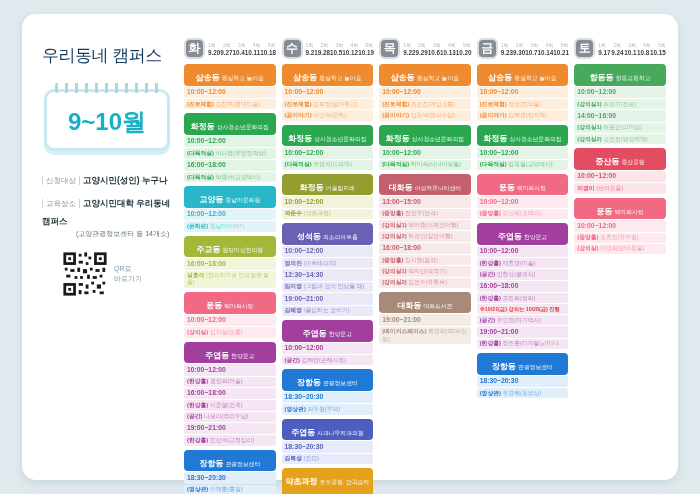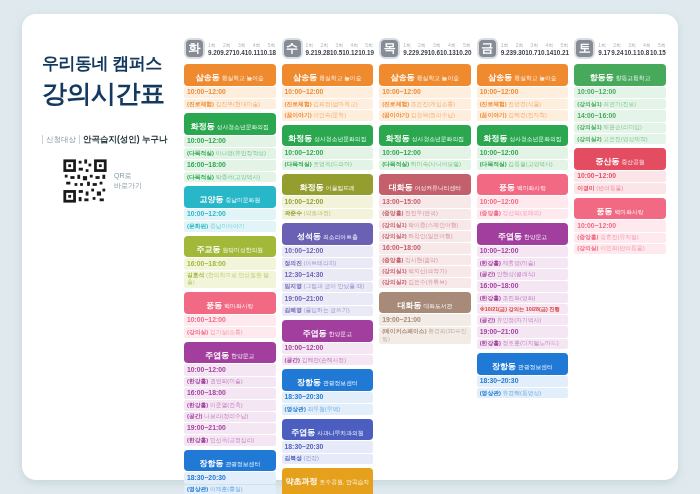--- a/index.html
+++ b/index.html
@@ -11,21 +11,21 @@
   }
   .poster {
     position:absolute; left:22px; top:14px; width:656px; height:466px;
     background:#ffffff; border-radius:14px;
     box-shadow:0 3px 8px rgba(120,150,160,.25);
     display:flex; padding:24px 14px 14px 20px;
   }
   
   .left { flex:0 0 130px; margin-right:12px; padding-top:6px; }
   .eyebrow { color:#17a7bd; font-weight:bold; font-size:13px; line-height:1.3; }
-  .title { color:#14395e; font-weight:700; margin-top:8px; }
+  .title { color:#14395e; font-weight:400; }
   .title .t1 { font-size:17px; letter-spacing:-0.5px; }
   .title .t2 { font-size:25px; letter-spacing:-0.5px; margin-top:2px; }
   .month-box {
     position:relative; margin:22px 2px 0 2px; background:#fff;
     border:3px solid #c9e9f2; border-radius:10px;
     box-shadow:0 4px 0 rgba(168,216,232,.45);
     text-align:center; padding:14px 0 10px 0;
   }
   .binder {
     position:absolute; top:-9px; left:8px; right:8px; height:10px;
@@ -69,25 +69,32 @@
   .row.note { font-size:5.3px; font-weight:bold; color:#e23c32; }
 </style>
 </head>
 <body>
 
 <div class="poster">
 
   <div class="left">
     <div class="title">
       <div class="t1">우리동네 캠퍼스</div>
-      <div class="t2">강의시간표</div>
+    </div>
+    <div class="month-box">
+      <div class="binder"></div>
+      <div class="month">9~10월</div>
     </div>
     <div class="info">
       <div class="info-row">
-        <span class="info-label">신청대상</span><span class="info-value">안곡습지(성인) 누구나</span>
+        <span class="info-label">신청대상</span><span class="info-value">고양시민(성인) 누구나</span>
+      </div>
+      <div class="info-row">
+        <span class="info-label">교육장소</span><span class="info-value">고양시민대학 우리동네 캠퍼스</span>
+        <div class="info-sub">(고양관광정보센터 등 14개소)</div>
       </div>
     </div>
     <div class="qr-wrap">
       <svg width="46" height="46" viewBox="0 0 33 33">
         <rect width="33" height="33" fill="#ffffff"></rect>
         <g fill="#1a1a1a">
           <rect x="1" y="1" width="9" height="9"></rect>
             <rect x="23" y="1" width="9" height="9"></rect>
             <rect x="1" y="23" width="9" height="9"></rect>
           <rect x="12" y="2" width="2" height="2"></rect>

